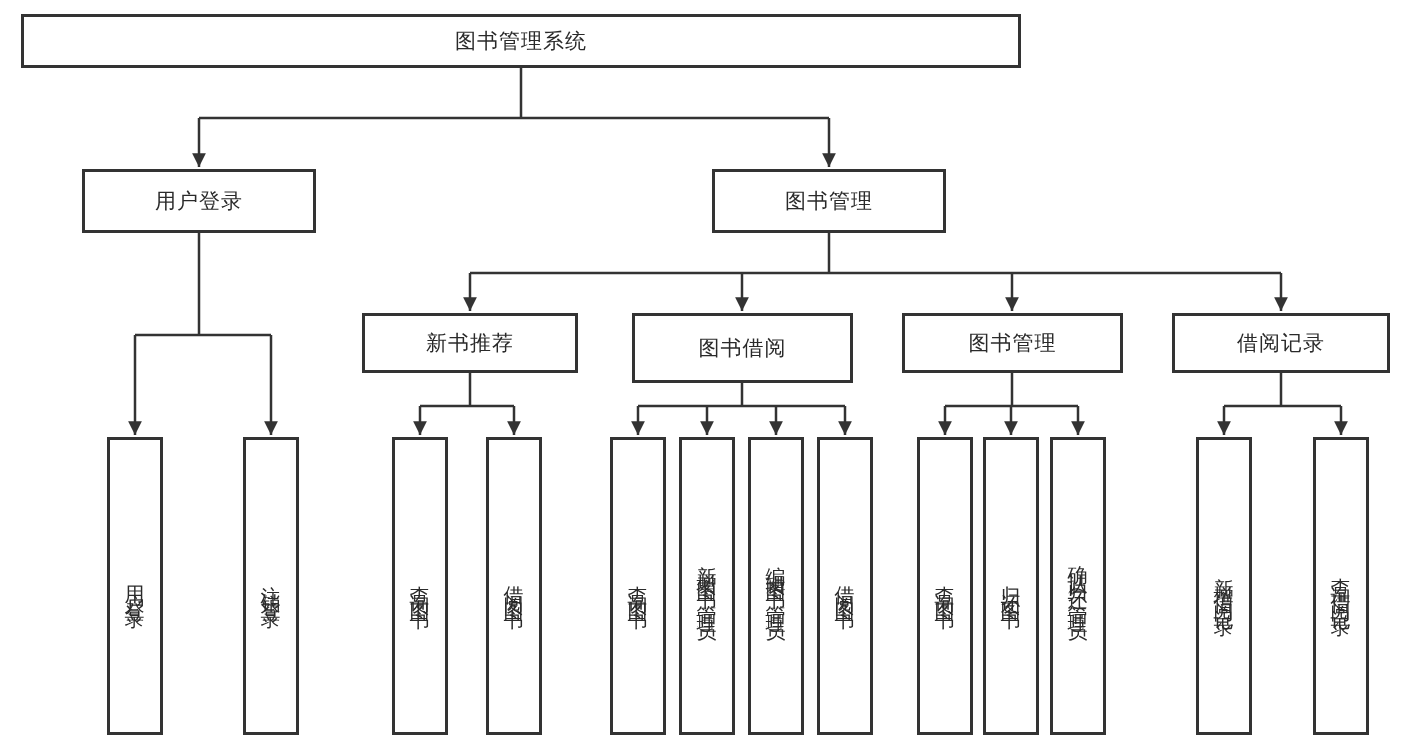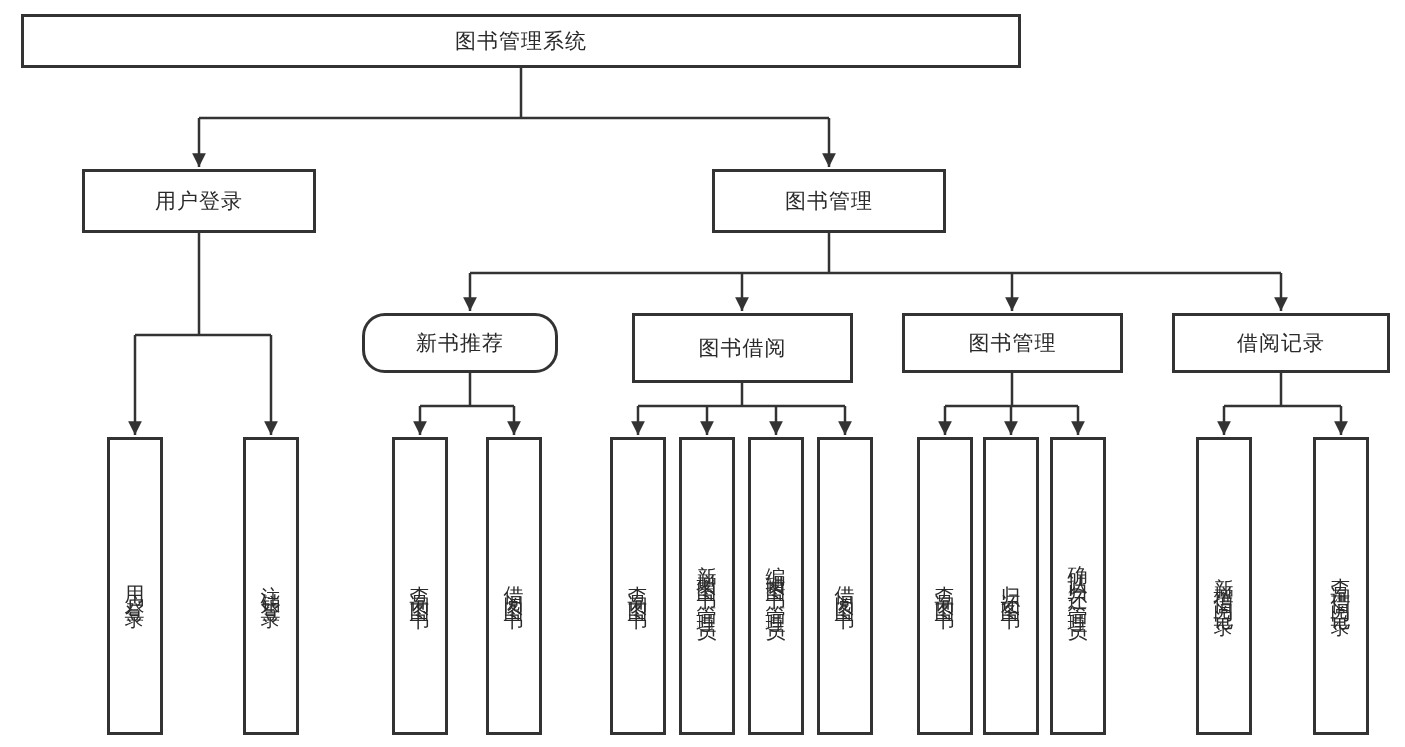--- a/index.html
+++ b/index.html
@@ -79,21 +79,21 @@
     <span>图书管理系统</span>
   </div>
 
   <div class="hbox" style="left:82px;top:169px;width:234px;height:64px;">
     <span>用户登录</span>
   </div>
   <div class="hbox" style="left:712px;top:169px;width:234px;height:64px;">
     <span>图书管理</span>
   </div>
 
-  <div class="hbox" style="left:362px;top:313px;width:196px;height:60px;border-radius:23px;">
+  <div class="hbox" style="left:362px;top:313px;width:216px;height:60px;">
     <span>新书推荐</span>
   </div>
   <div class="hbox" style="left:632px;top:313px;width:221px;height:70px;">
     <span>图书借阅</span>
   </div>
   <div class="hbox" style="left:902px;top:313px;width:221px;height:60px;">
     <span>图书管理</span>
   </div>
   <div class="hbox" style="left:1172px;top:313px;width:218px;height:60px;">
     <span>借阅记录</span>

